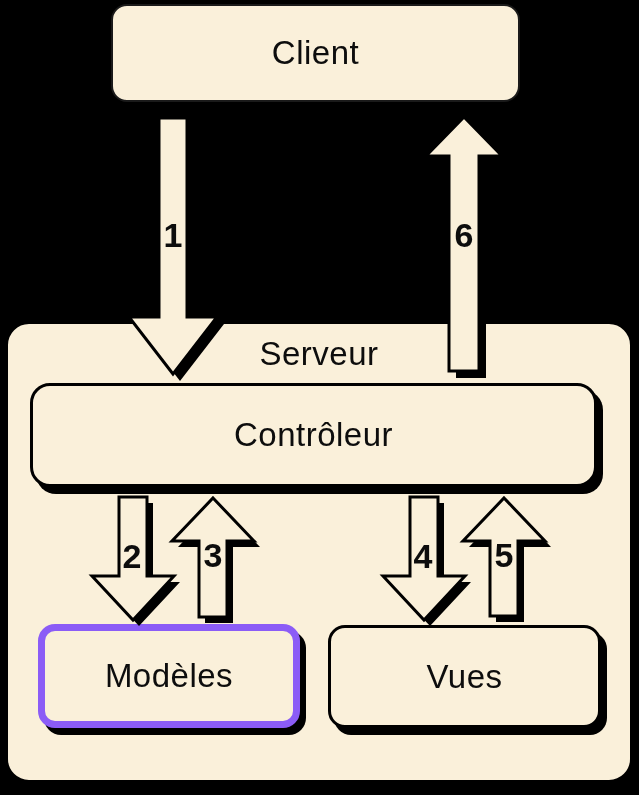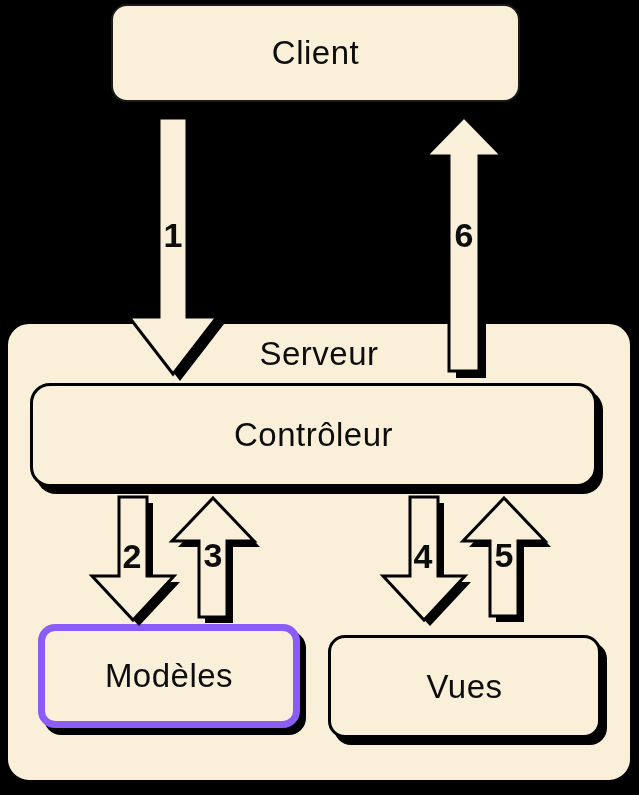--- a/index.html
+++ b/index.html
@@ -59,21 +59,20 @@
     border-radius: 17px;
     border: 7px solid #8b5cf6;
     box-shadow: 6px 7px 0 #000000;
   }
   .views-box {
     left: 328px; top: 625px;
     width: 273px; height: 103px;
     border-radius: 17px;
     border: 3px solid #000000;
     box-shadow: 6px 7px 0 #000000;
-    margin-top: 10px;
   }
   .arrow-layer {
     position: absolute;
     left: 0; top: 0;
     width: 639px; height: 795px;
     pointer-events: none;
   }
   .arrow-shadow { fill: #000000; }
   .arrow-body {
     fill: #FAF0DA;

